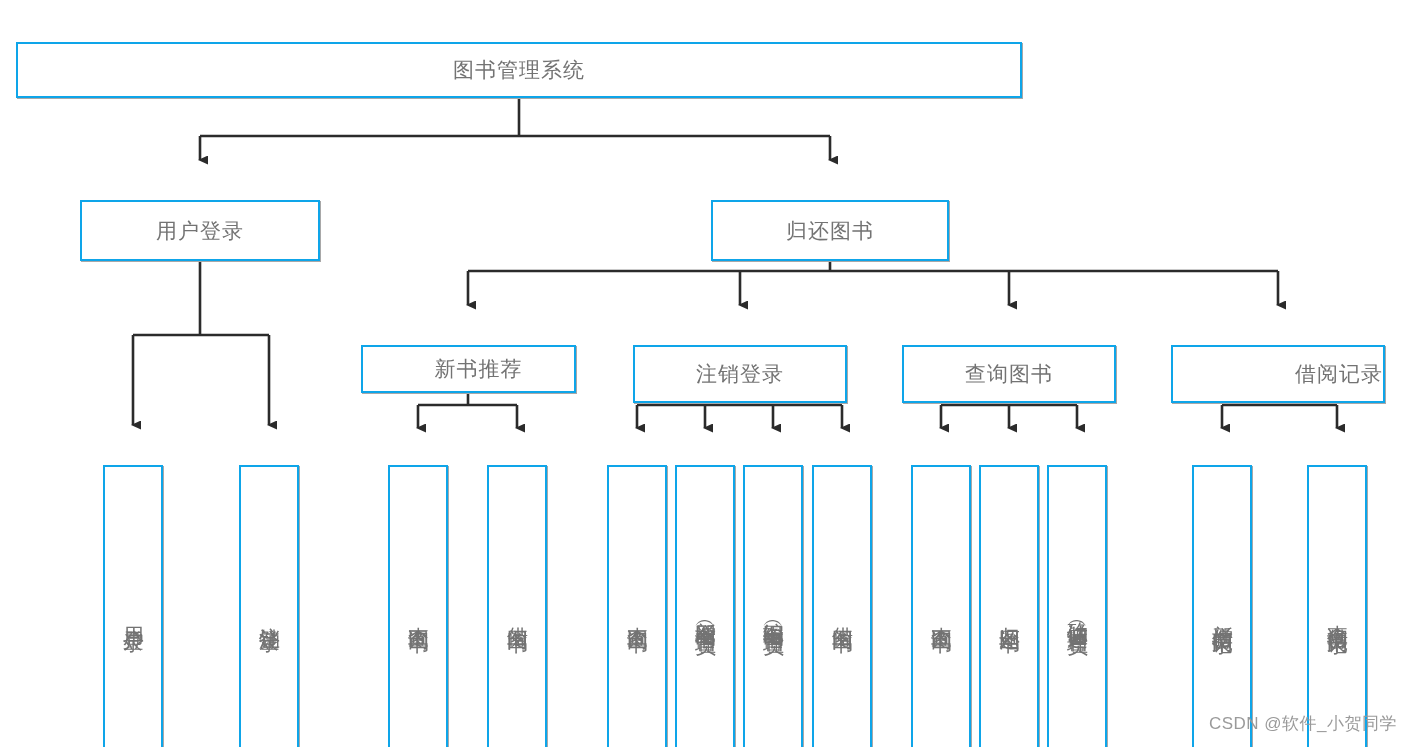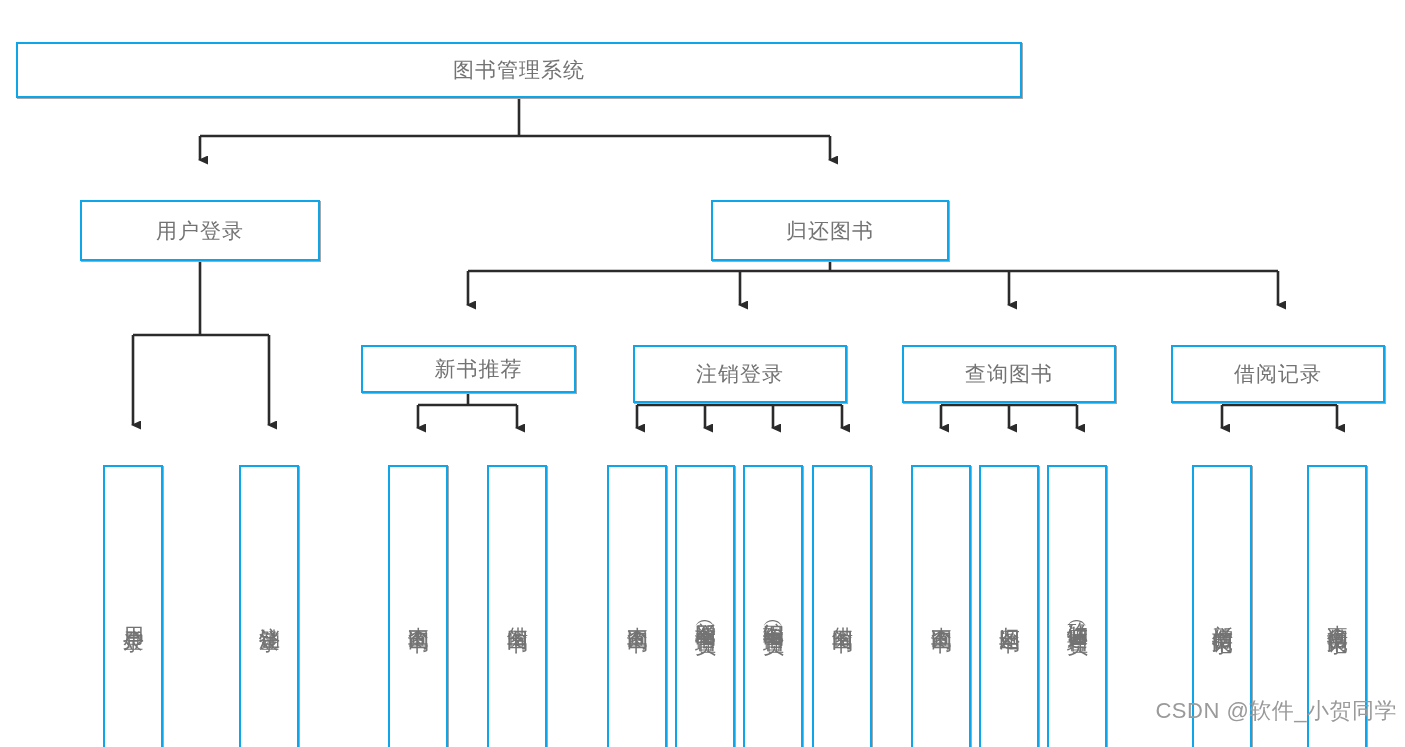--- a/index.html
+++ b/index.html
@@ -50,22 +50,22 @@
     padding: 6px 0;
     white-space: nowrap;
   }
   .node.vert .lbl {
     writing-mode: vertical-rl;
     text-orientation: upright;
   }
   .watermark {
     position: absolute;
     right: 8px;
-    bottom: 21px;
-    font-size: 22px;
+    bottom: 12px;
+    font-size: 17px;
     color: #9a9a9a;
     letter-spacing: 0.5px;
     white-space: nowrap;
   }
 </style>
 </head>
 <body>
 
 <div id="canvas">
 
@@ -132,21 +132,21 @@
 
   <div class="node horiz" style="left:361px; top:317px; width:215px; height:48px;padding-left:20px;">
     <span class="lbl">新书推荐</span>
   </div>
   <div class="node horiz" style="left:633px; top:317px; width:214px; height:58px;">
     <span class="lbl">注销登录</span>
   </div>
   <div class="node horiz" style="left:902px; top:317px; width:214px; height:58px;">
     <span class="lbl">查询图书</span>
   </div>
-  <div class="node horiz" style="left:1171px; top:317px; width:214px; height:58px;">
+  <div class="node horiz" style="left:1171px; top:317px; width:214px; height:58px;justify-content:flex-end;">
     <span class="lbl">借阅记录</span>
   </div>
 
   <div class="node vert" style="left:103px; top:437px; width:60px; height:297px;">
     <span class="lbl">用户登录</span>
   </div>
   <div class="node vert" style="left:239px; top:437px; width:60px; height:297px;">
     <span class="lbl">注销登录</span>
   </div>
 

